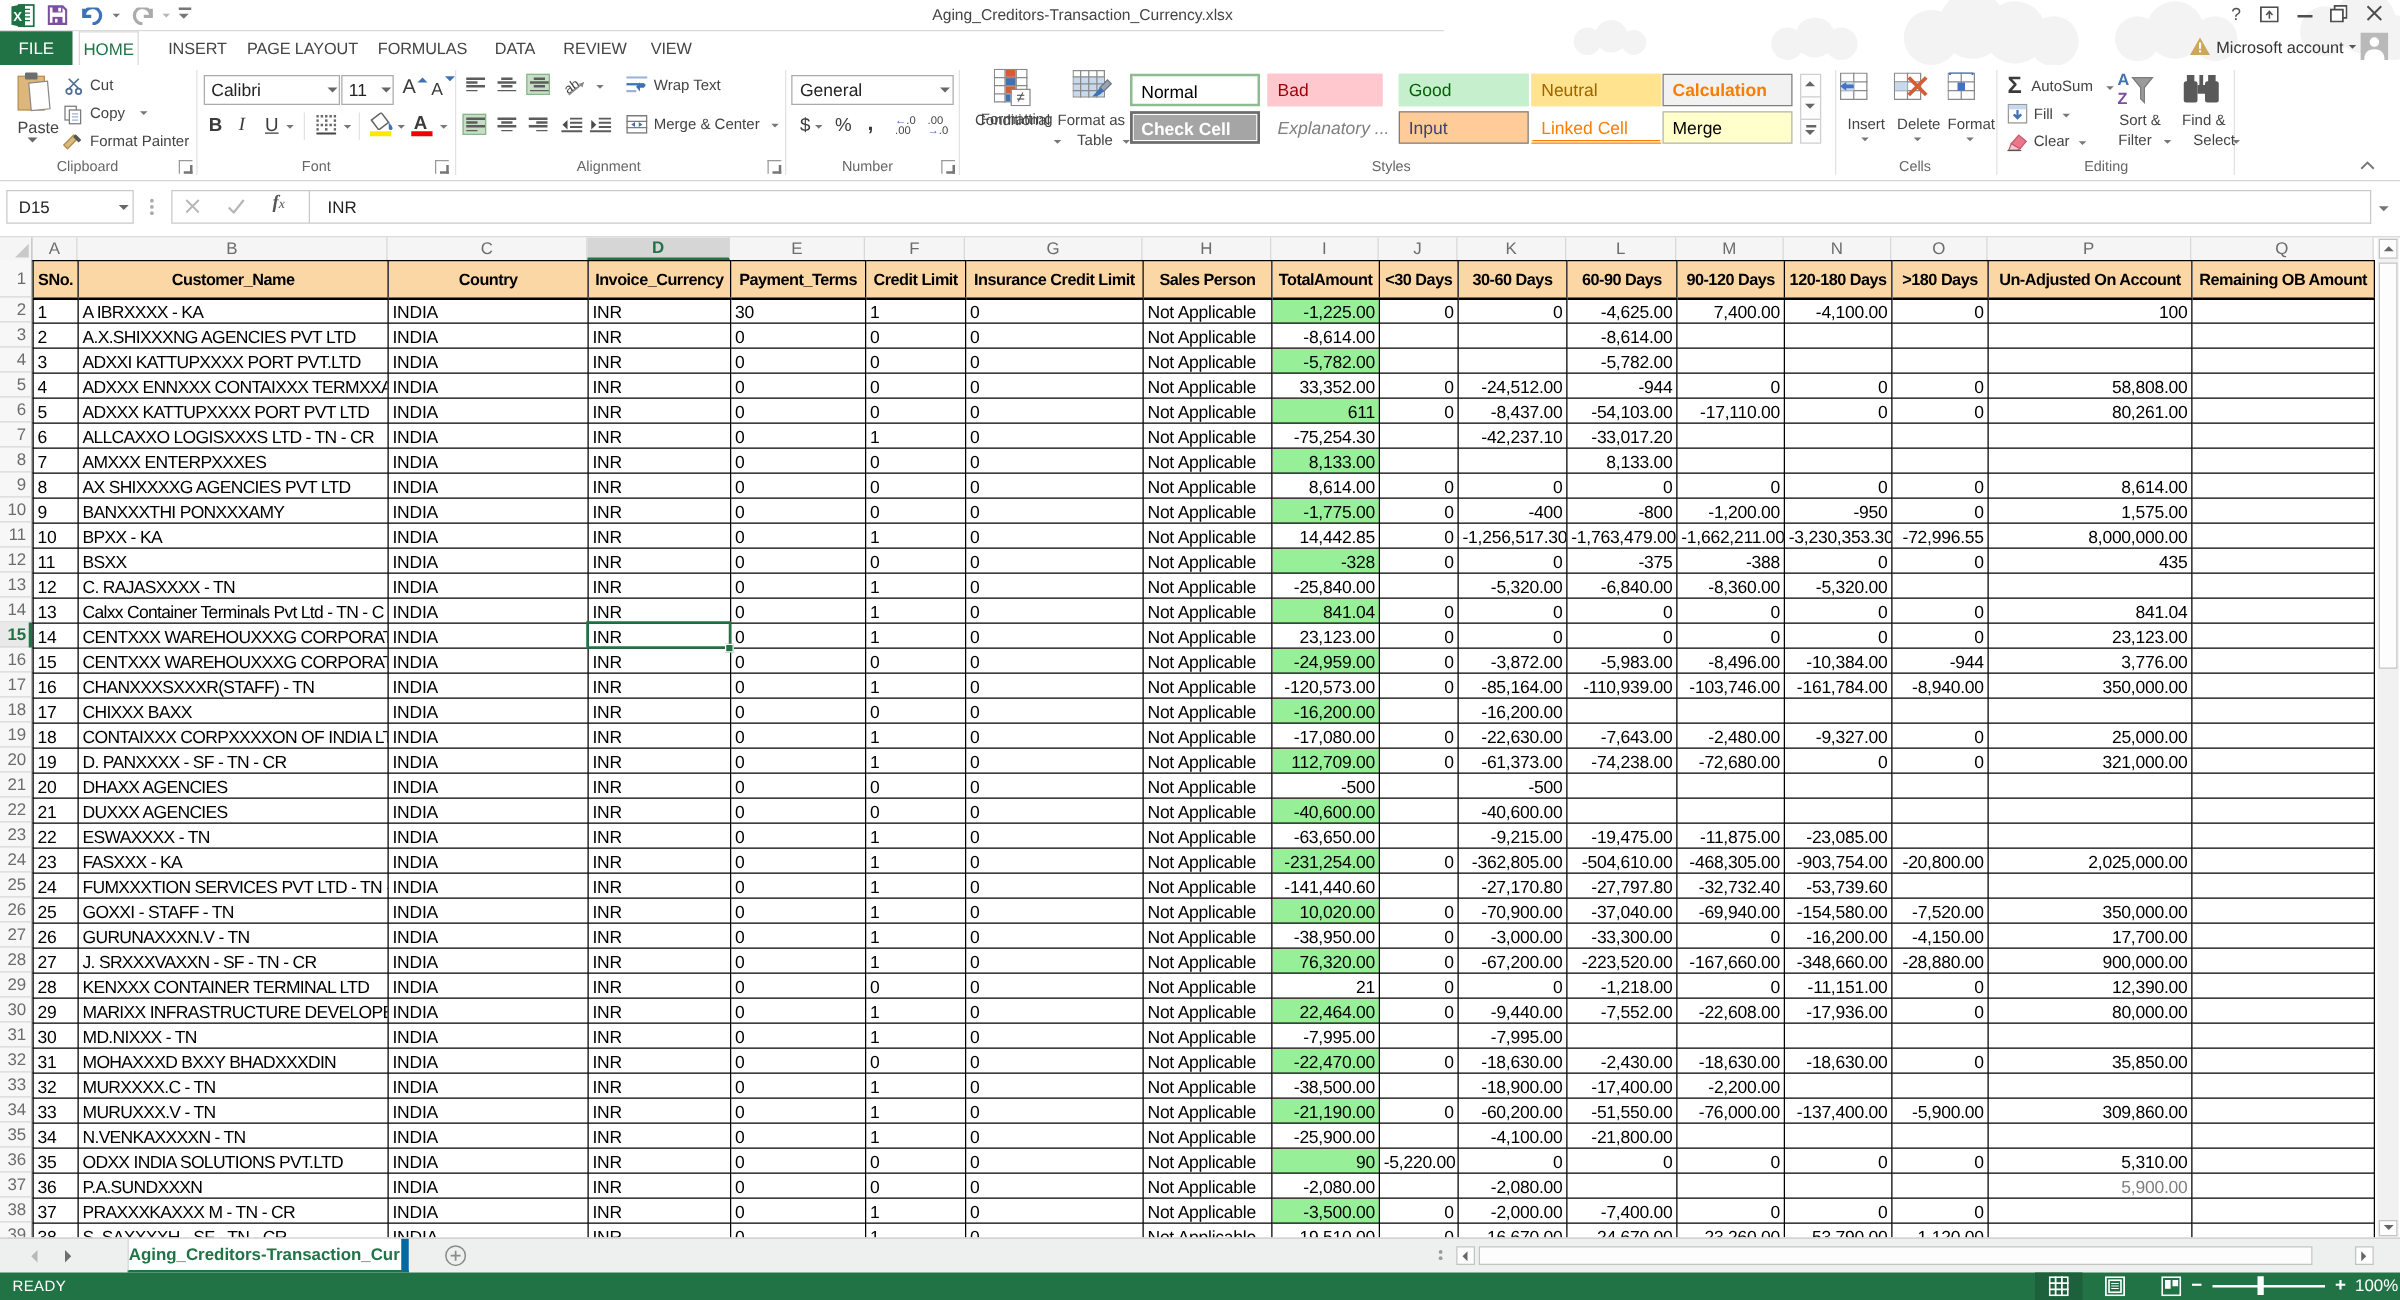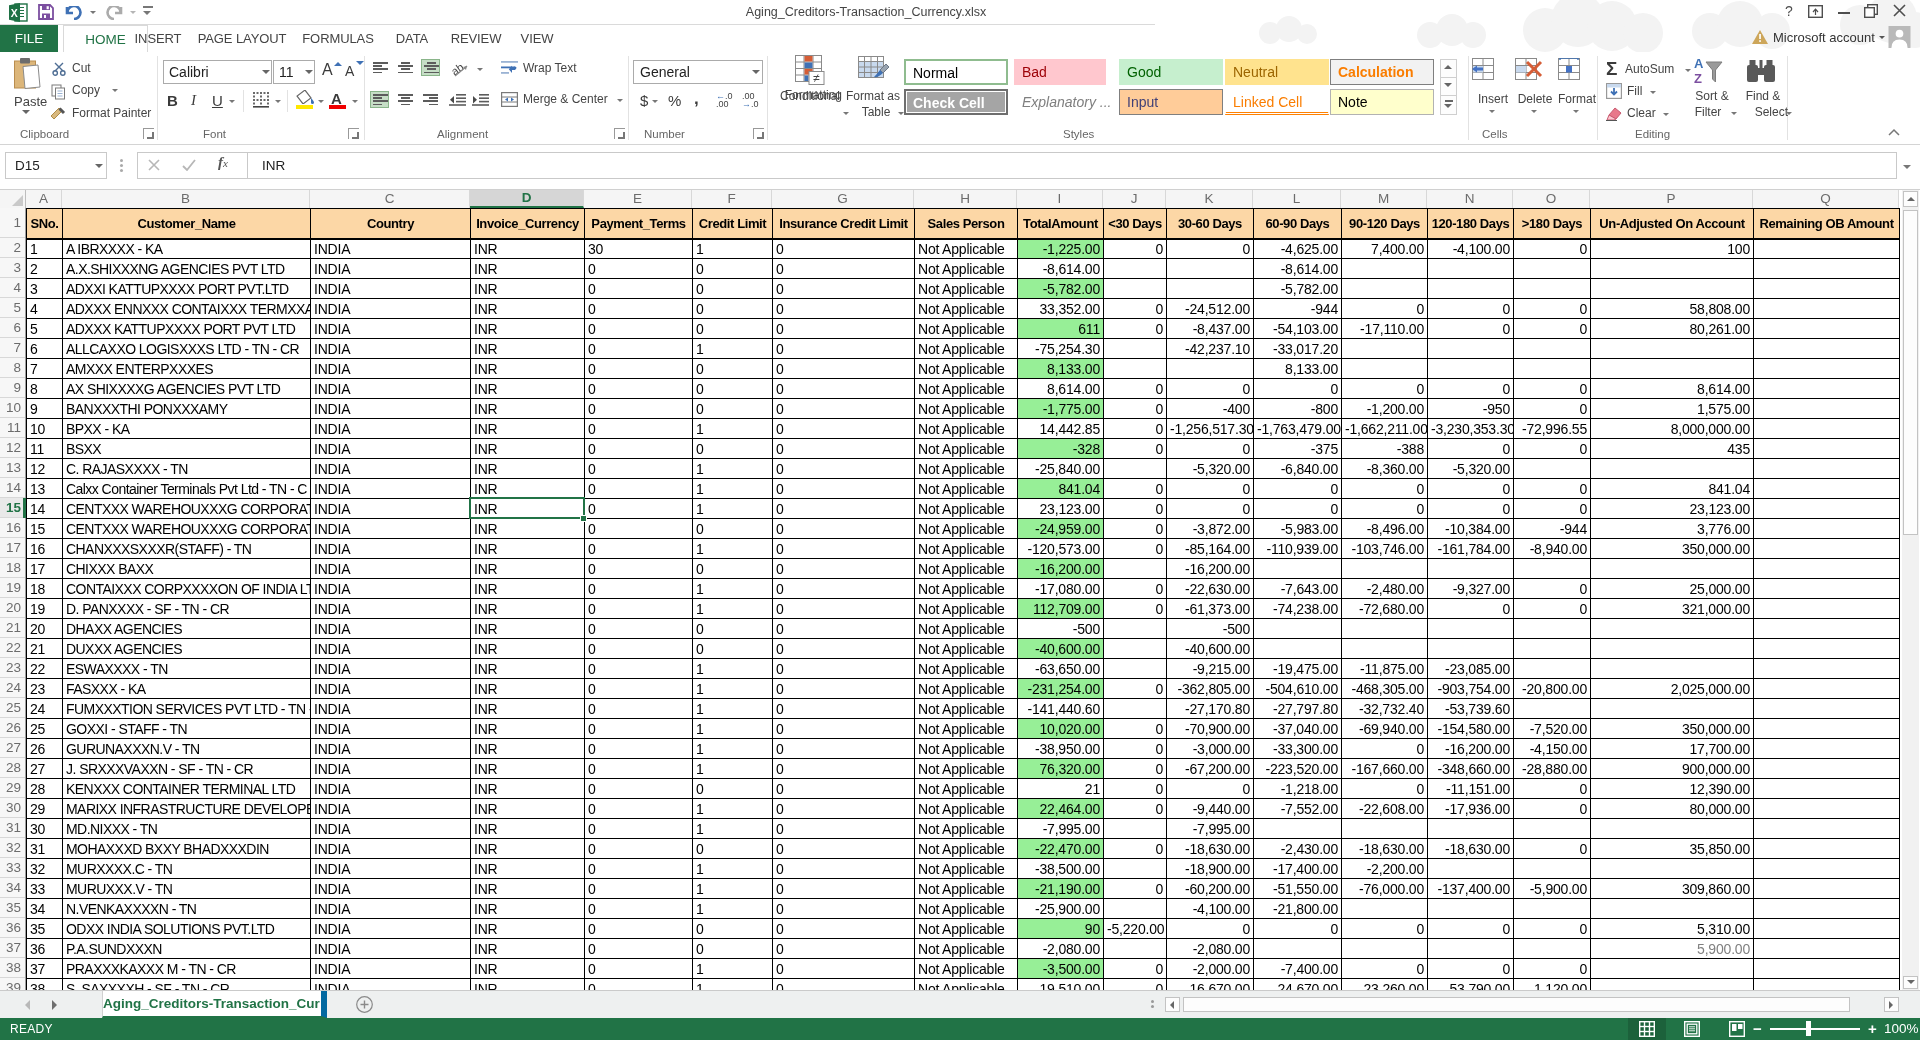--- a/index.html
+++ b/index.html
@@ -6,26 +6,26 @@
 .ab{position:absolute;}
 
 #titlebar{left:0;top:0;width:1920px;height:25px;}
 #title{left:590px;top:5px;width:552px;text-align:center;font-size:12.5px;color:#444;}
 .winbtn{position:absolute;top:0;height:22px;color:#4e4e4e;font-size:13px;text-align:center;}
 
 #tabrow{left:0;top:25px;width:1920px;height:27px;}
 #filetab{position:absolute;left:0;top:0;width:58px;height:27px;background:#217346;color:#fff;
  font-size:13.5px;text-align:center;line-height:27px;}
 .rtab{position:absolute;top:0;height:27px;font-size:13px;color:#444;line-height:28px;text-align:center;letter-spacing:-0.1px;}
-#hometab{position:absolute;left:63px;top:0;width:85px;height:28px;background:#fff;border:1px solid #d9d9d9;
+#hometab{position:absolute;left:63px;top:0;width:48px;height:28px;background:#fff;border:1px solid #d9d9d9;
  border-bottom:none;color:#217346;font-size:13.5px;text-align:center;line-height:27px;}
 
 #ribbon{left:0;top:52px;width:1920px;height:93px;background:#fff;border-bottom:1px solid #d4d4d4;}
 .gsep{position:absolute;top:4px;width:1px;height:84px;background:#e2e2e2;}
-.glabel{position:absolute;top:76px;font-size:11.5px;color:#666;}
+.glabel{position:absolute;top:76px;font-size:11.5px;color:#666;text-align:center;}
 .launch{position:absolute;top:76px;width:11px;height:11px;border-left:1px solid #999;border-top:1px solid #999;}
 .launch:after{content:"";position:absolute;left:3px;top:3px;width:5px;height:5px;
  border-right:2px solid #777;border-bottom:2px solid #777;}
 .rlbl{position:absolute;font-size:12px;color:#444;}
 .combo{position:absolute;border:1px solid #ababab;background:#fff;font-size:14px;color:#222;}
 .sbtn{position:absolute;font-size:15px;color:#3b3b3b;}
 
 #fbar{left:0;top:146px;width:1920px;height:44px;background:#fff;border-bottom:1px solid #d0d0d0;}
 #namebox{position:absolute;left:5px;top:6px;width:102px;height:27px;border:1px solid #c9c9c9;background:#fff;
  font-size:13.5px;color:#222;line-height:25px;padding-left:9px;}
@@ -358,21 +358,21 @@
 <div class="tri" style="left:898px;top:60px;border-left:3.5px solid transparent;border-right:3.5px solid transparent;border-top:3.5px solid #777;"></div>
 <div class="ab" style="left:904px;top:7px;width:104px;height:26px;background:#fff;border:2px solid #8fbc8f;font-size:14px;color:#000;line-height:24px;padding-left:7px;overflow:hidden;">Normal</div>
 <div class="ab" style="left:1014px;top:7px;width:92px;height:26px;background:#ffc7ce;border:1px solid #ffc7ce;font-size:14px;color:#9c0006;line-height:24px;padding-left:7px;overflow:hidden;">Bad</div>
 <div class="ab" style="left:1119px;top:7px;width:104px;height:26px;background:#c6efce;border:1px solid #c6efce;font-size:14px;color:#006100;line-height:24px;padding-left:7px;overflow:hidden;">Good</div>
 <div class="ab" style="left:1225px;top:7px;width:104px;height:26px;background:#ffe38e;border:1px solid #ffe38e;font-size:14px;color:#9c6500;line-height:24px;padding-left:7px;overflow:hidden;">Neutral</div>
 <div class="ab" style="left:1330px;top:7px;width:104px;height:26px;background:#f2f2f2;border:1px solid #7f7f7f;font-size:14px;color:#fa7d00;font-weight:bold;line-height:24px;padding-left:7px;overflow:hidden;">Calculation</div>
 <div class="ab" style="left:904px;top:37px;width:104px;height:26px;background:#a5a5a5;border:2px solid #6e6e6e;box-shadow:inset 0 0 0 1px #fff;font-size:14px;color:#fff;font-weight:bold;line-height:24px;padding-left:7px;overflow:hidden;">Check Cell</div>
 <div class="ab" style="left:1014px;top:37px;width:104px;height:26px;background:#fff;border:1px solid #fff;font-size:14px;color:#7f7f7f;font-style:italic;line-height:24px;padding-left:7px;overflow:hidden;">Explanatory ...</div>
 <div class="ab" style="left:1119px;top:37px;width:104px;height:26px;background:#ffcc99;border:1px solid #7f7f7f;font-size:14px;color:#3f3f76;line-height:24px;padding-left:7px;overflow:hidden;">Input</div>
 <div class="ab" style="left:1225px;top:37px;width:104px;height:26px;background:#fff;border:1px solid #fff;border-bottom:3px double #ff8001;font-size:14px;color:#fa7d00;line-height:24px;padding-left:7px;overflow:hidden;">Linked Cell</div>
-<div class="ab" style="left:1330px;top:37px;width:104px;height:26px;background:#ffffcc;border:1px solid #b2b2b2;font-size:14px;color:#000;line-height:24px;padding-left:7px;overflow:hidden;">Note</div>
+<div class="ab" style="left:1330px;top:37px;width:104px;height:26px;background:#ffffcc;border:1px solid #b2b2b2;font-size:14px;color:#000;line-height:24px;padding-left:7px;overflow:hidden;">Merge</div>
 <div class="ab" style="left:1440px;top:7px;width:17px;height:19px;border:1px solid #cfcfcf;background:#fdfdfd;"></div>
 <div class="ab" style="left:1440px;top:25px;width:17px;height:19px;border:1px solid #cfcfcf;background:#fdfdfd;"></div>
 <div class="ab" style="left:1440px;top:43px;width:17px;height:20px;border:1px solid #cfcfcf;background:#fdfdfd;"></div>
 <div class="tri" style="left:1444px;top:13px;border-left:4.5px solid transparent;border-right:4.5px solid transparent;border-bottom:4.5px solid #666;"></div>
 <div class="tri" style="left:1444px;top:31px;border-left:4.5px solid transparent;border-right:4.5px solid transparent;border-top:4.5px solid #666;"></div>
 <div class="ab" style="left:1444.5px;top:48px;width:8px;height:1.5px;background:#666"></div>
 <div class="tri" style="left:1444px;top:52px;border-left:4.5px solid transparent;border-right:4.5px solid transparent;border-top:4.5px solid #666;"></div>
 <div class="glabel" style="left:1063px;width:100px;">Styles</div>
 <svg class="ab" style="left:1472px;top:6px" width="30" height="28" viewBox="0 0 30 28">
 <rect x="0.5" y="0.5" width="21" height="21" fill="#fff" stroke="#8a8a8a"></rect>

